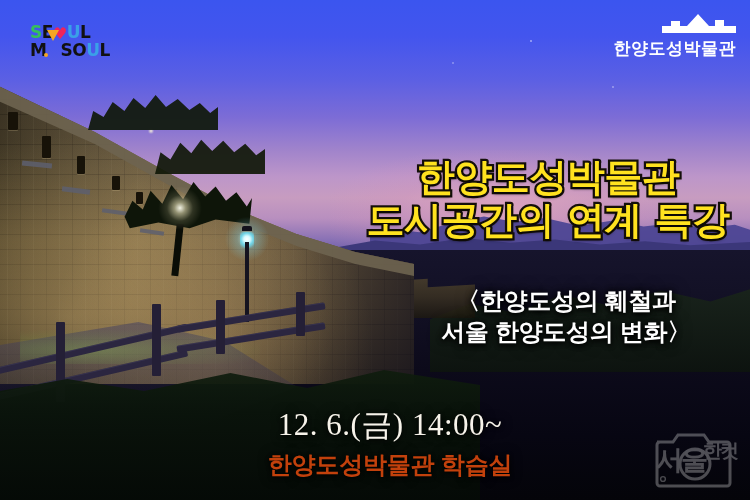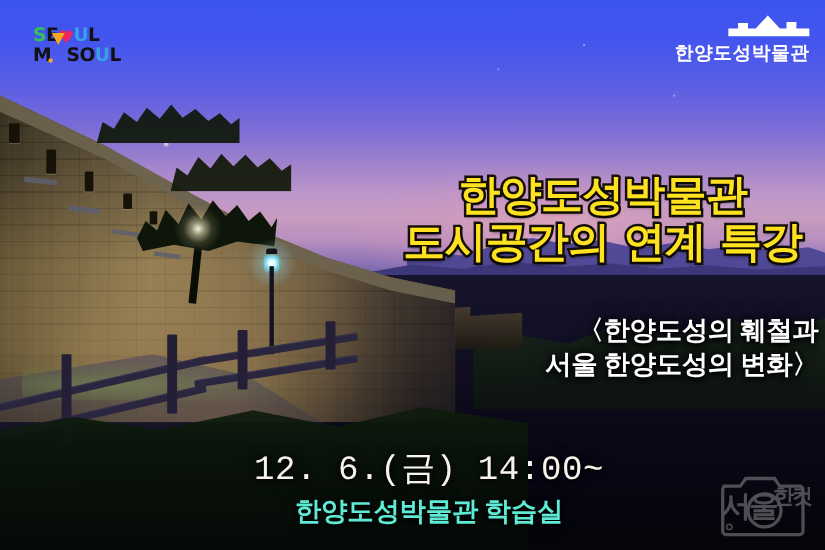--- a/index.html
+++ b/index.html
@@ -250,45 +250,45 @@
     line-height:1.14;
     letter-spacing:-0.5px;
     -webkit-text-stroke:4.5px #15100a;
     paint-order:stroke fill;
     text-shadow:0 2px 3px rgba(0,0,0,.6);
   }
   .headline .l2{ display:block; }
 
   .subtitle{
     position:absolute; left:388px; top:286px; width:356px;
-    text-align:right;
-    font-family:Liberation Serif, serif;
+    text-align:center;
+    font-family:Liberation Sans, sans-serif;
     font-weight:bold;
     color:#ffffff;
     font-size:24px;
     line-height:1.28;
     letter-spacing:-.3px;
     text-shadow:0 0 6px rgba(0,0,0,.95), 0 2px 5px rgba(0,0,0,.9), 0 0 16px rgba(0,0,0,.7);
   }
   .subtitle .l2{ display:block; }
 
   .schedule{
     position:absolute; left:200px; top:404px; width:380px;
     text-align:center;
   }
   .sched-date{
     display:block;
-    font-family:Liberation Mono, monospace;
+    font-family:Liberation Serif, serif;
     color:#f7f3ea; font-size:31px; font-weight:normal; letter-spacing:.5px;
     text-shadow:0 1px 4px rgba(0,0,0,.95), 0 0 12px rgba(0,0,0,.8);
   }
   .sched-place{
     display:block; margin-top:3px;
-    font-family:Liberation Serif, serif;
-    color:#5eead4; font-size:24px; font-weight:bold; letter-spacing:-.2px;
+    font-family:Liberation Sans, sans-serif;
+    color:#c2410c; font-size:24px; font-weight:bold; letter-spacing:-.2px;
     text-shadow:0 1px 4px rgba(0,0,0,.95), 0 0 12px rgba(0,0,0,.85);
   }
 
   
   .watermark{
     position:absolute; right:10px; bottom:8px; width:86px; height:66px;
     opacity:.30;
   }
   .wm-txt{
     position:absolute; inset:0;

